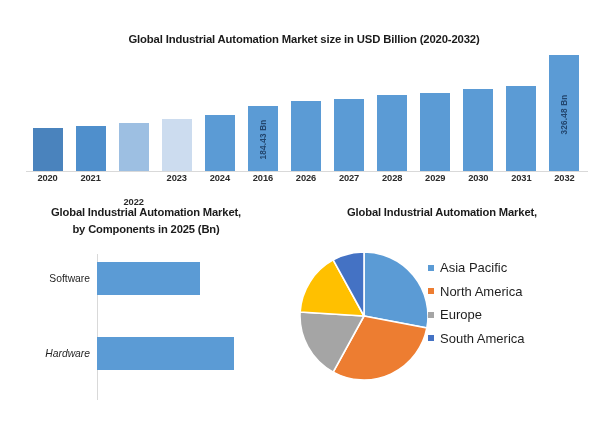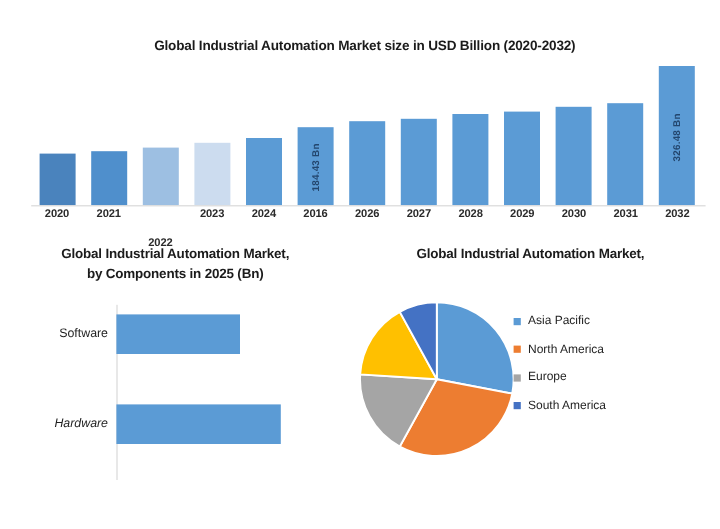--- a/index.html
+++ b/index.html
@@ -149,21 +149,21 @@
     display: flex;
     align-items: center;
     height: 23.5px;
   }
   .legend-swatch {
     width: 6px; height: 6px;
     margin-right: 6px;
     flex: 0 0 auto;
   }
   .legend-label {
-    font-size: 10px;
+    font-size: 13px;
     color: #1f1f1f;
     white-space: nowrap;
   }
 </style>
 </head>
 <body>
 
 <div id="page">
 
   <div id="bar-chart-panel">

